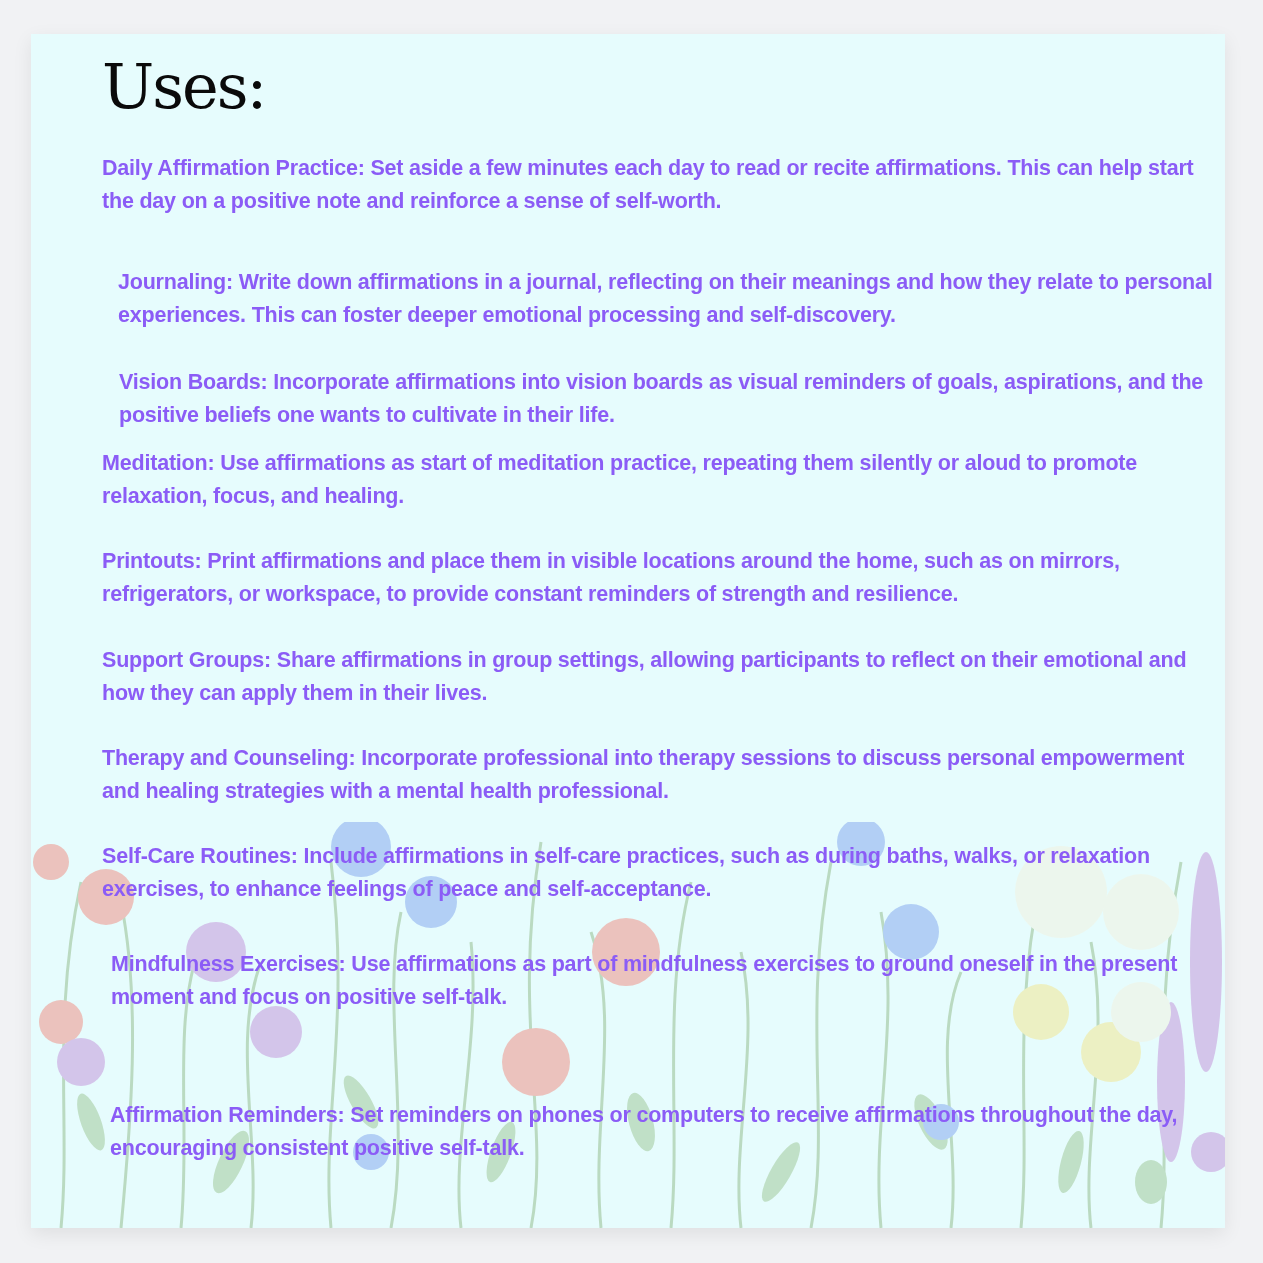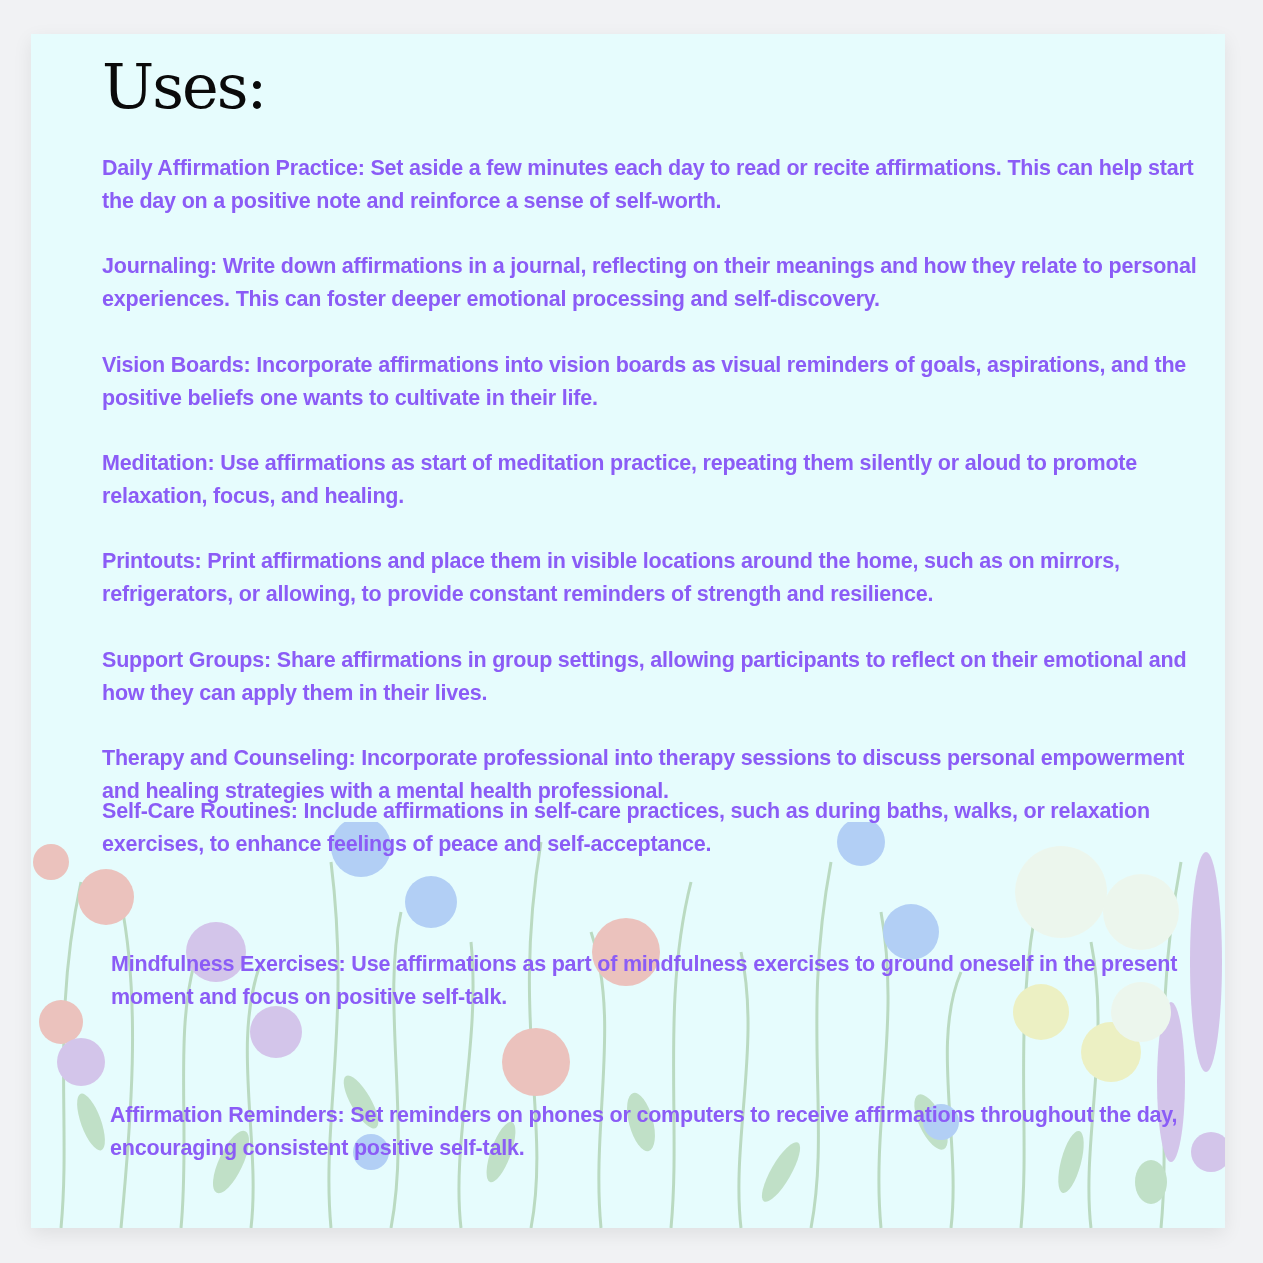--- a/index.html
+++ b/index.html
@@ -111,23 +111,23 @@
         <circle cx="1110" cy="90" r="38"></circle>
         <circle cx="1110" cy="190" r="30"></circle>
       </g>
     </g>
   </svg>
 
   <div class="content">
     <h1 class="title">Uses:</h1>
 
     <p class="item" style="top:118px;margin:0">Daily Affirmation Practice: Set aside a few minutes each day to read or recite affirmations. This can help start the day on a positive note and reinforce a sense of self-worth.</p>
-    <p class="item" style="top:216px;margin:0">Journaling: Write down affirmations in a journal, reflecting on their meanings and how they relate to personal experiences. This can foster deeper emotional processing and self-discovery.</p>
-    <p class="item" style="top:315px;margin:0">Vision Boards: Incorporate affirmations into vision boards as visual reminders of goals, aspirations, and the positive beliefs one wants to cultivate in their life.</p>
+    <p class="item" style="top:216px;margin:16px">Journaling: Write down affirmations in a journal, reflecting on their meanings and how they relate to personal experiences. This can foster deeper emotional processing and self-discovery.</p>
+    <p class="item" style="top:315px;margin:17px">Vision Boards: Incorporate affirmations into vision boards as visual reminders of goals, aspirations, and the positive beliefs one wants to cultivate in their life.</p>
     <p class="item" style="top:413px;margin:0">Meditation: Use affirmations as start of meditation practice, repeating them silently or aloud to promote relaxation, focus, and healing.</p>
-    <p class="item" style="top:511px;margin:0">Printouts: Print affirmations and place them in visible locations around the home, such as on mirrors, refrigerators, or allowing, to provide constant reminders of strength and resilience.</p>
+    <p class="item" style="top:511px;margin:0">Printouts: Print affirmations and place them in visible locations around the home, such as on mirrors, refrigerators, or workspace, to provide constant reminders of strength and resilience.</p>
     <p class="item" style="top:610px;margin:0">Support Groups: Share affirmations in group settings, allowing participants to reflect on their emotional and how they can apply them in their lives.</p>
     <p class="item" style="top:708px;margin:0">Therapy and Counseling: Incorporate professional into therapy sessions to discuss personal empowerment and healing strategies with a mental health professional.</p>
-    <p class="item" style="top:761px;margin:0">Self-Care Routines: Include affirmations in self-care practices, such as during baths, walks, or relaxation exercises, to enhance feelings of peace and self-acceptance.</p>
+    <p class="item" style="top:806px;margin:0">Self-Care Routines: Include affirmations in self-care practices, such as during baths, walks, or relaxation exercises, to enhance feelings of peace and self-acceptance.</p>
     <p class="item" style="top:905px;margin:9px">Mindfulness Exercises: Use affirmations as part of mindfulness exercises to ground oneself in the present moment and focus on positive self-talk.</p>
     <p class="item" style="top:1057px;margin:8px">Affirmation Reminders: Set reminders on phones or computers to receive affirmations throughout the day, encouraging consistent positive self-talk.</p>
   </div>
 </div>
 
 </body></html>

